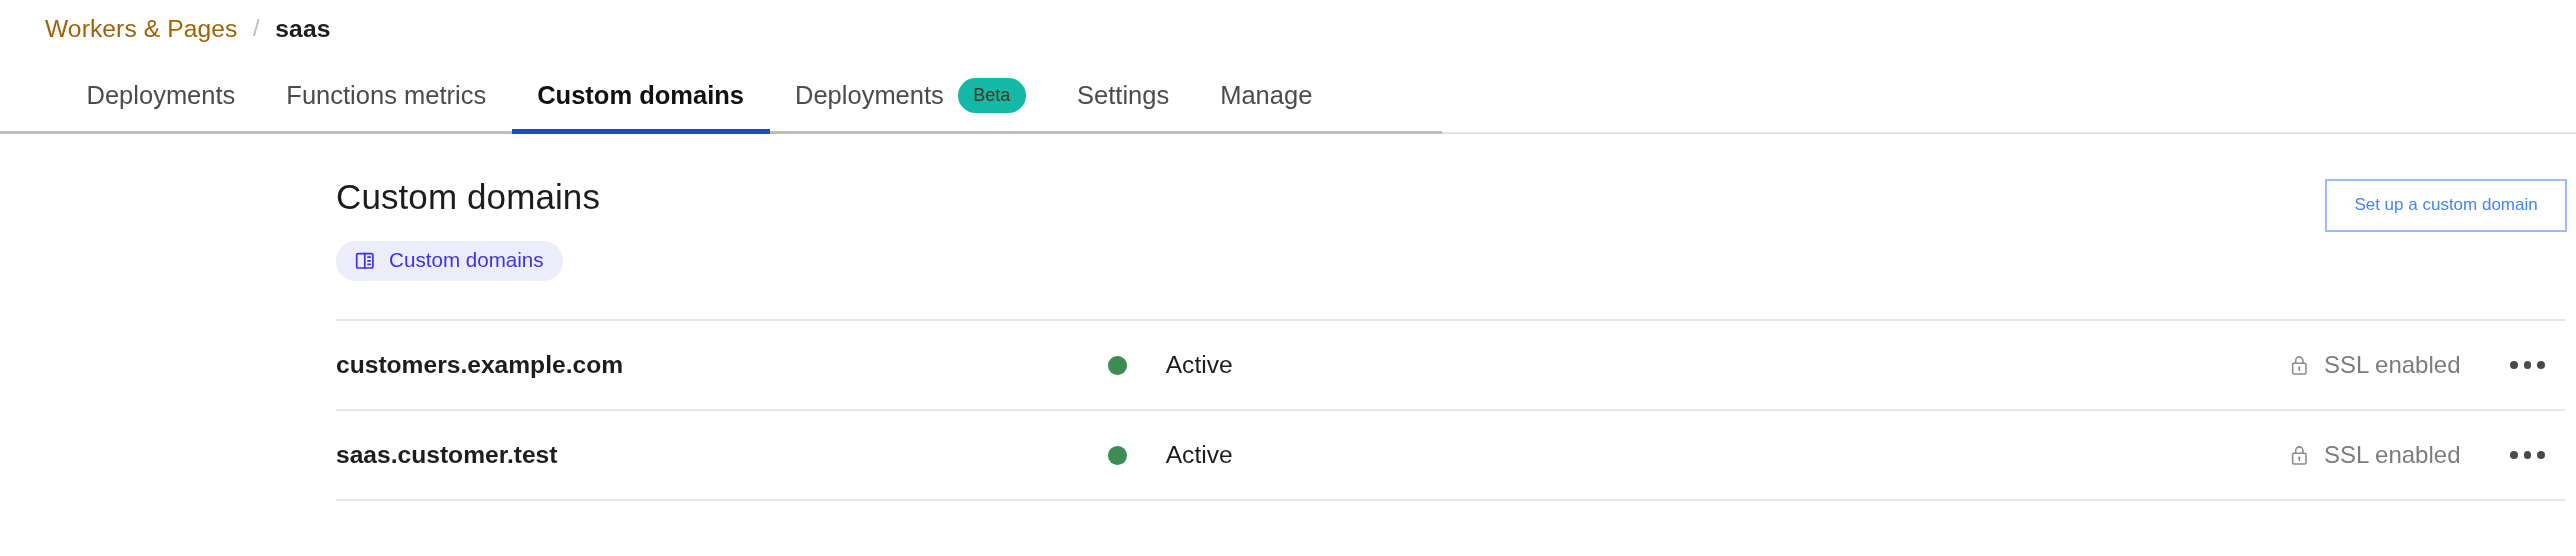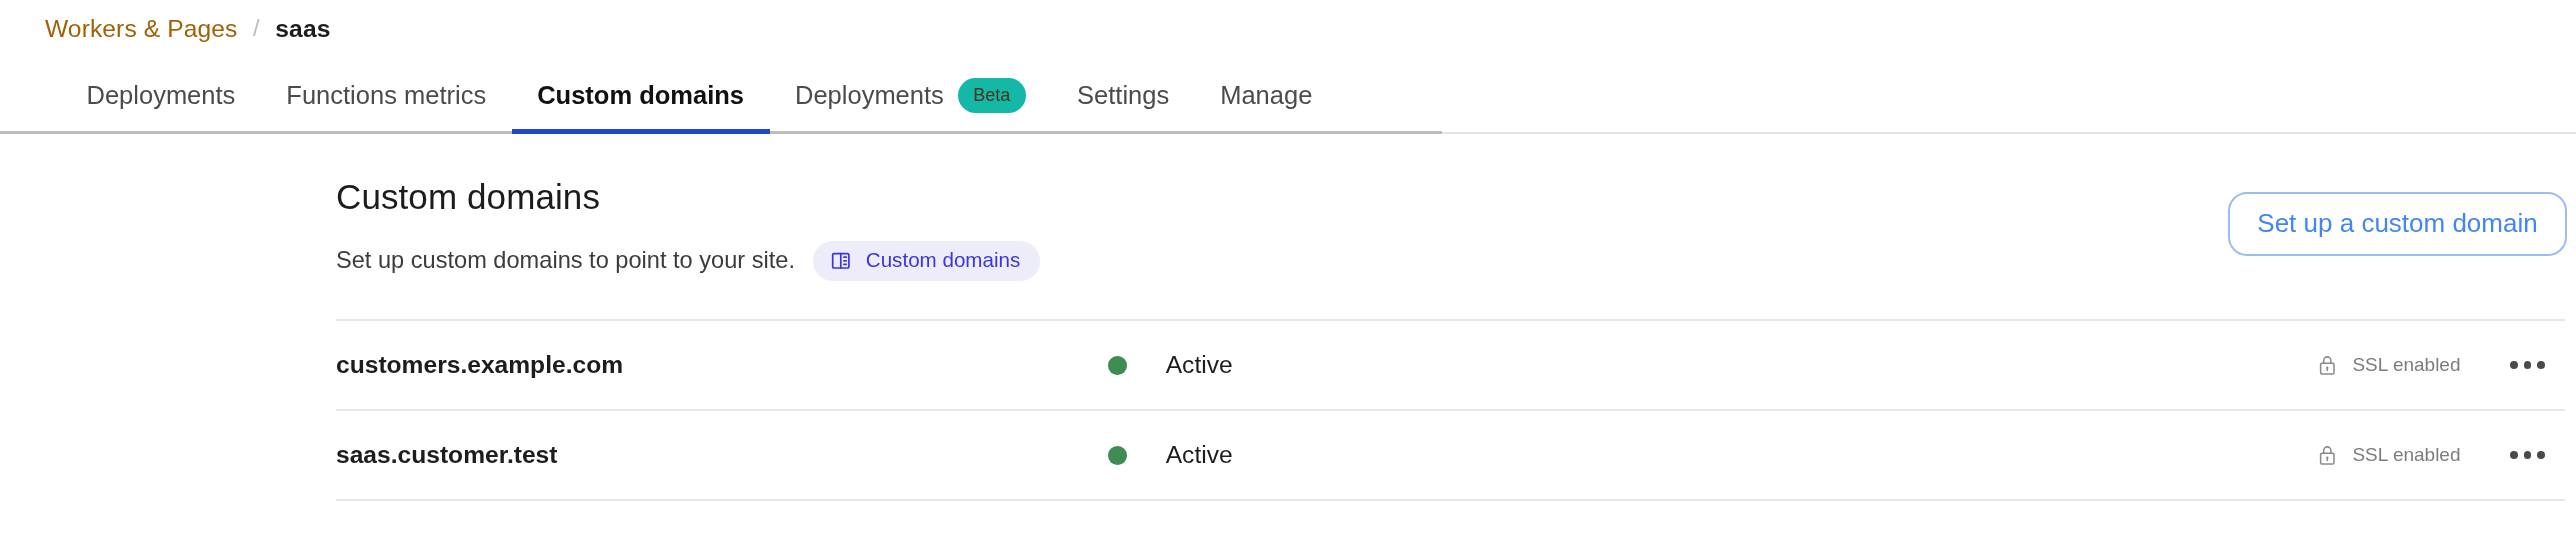--- a/index.html
+++ b/index.html
@@ -153,29 +153,29 @@
     cursor: pointer;
     white-space: nowrap;
   }
   .doc-pill svg { display: block; }
 
   .setup-btn {
     display: inline-flex;
     align-items: center;
     justify-content: center;
     border: 2px solid #9cbcf5;
-    border-radius: 19px;
+    border-radius: 0;
     background: #ffffff;
     color: #4285f4;
-    font-size: 26px;
+    font-size: 17px;
     font-family: "Liberation Sans", sans-serif;
     padding: 13.8px 27.5px 15.7px;
     cursor: pointer;
     white-space: nowrap;
-    margin-top: 15px;
+    margin-top: 2px;
   }
 
   
   .domain-table {
     margin-top: 38px;
     padding-right: 11px;
   }
   .divider {
     height: 2px;
     background: #e6e6e6;
@@ -209,21 +209,21 @@
   }
   .status-text {
     font-size: 24.6px;
     color: #1d1d1d;
   }
   .cell-ssl {
     display: flex;
     align-items: center;
     gap: 14.7px;
     color: #7c7c7c;
-    font-size: 19px;
+    font-size: 24px;
     white-space: nowrap;
   }
   .cell-ssl svg { display: block; }
   .row-menu {
     width: 75px;
     display: flex;
     align-items: center;
     justify-content: center;
     gap: 5.9px;
     cursor: pointer;
@@ -276,21 +276,20 @@
 </div>
 
 <div class="content">
 
   <div class="section-head">
 
     <div class="headtext">
       <h1 class="page-title">Custom domains</h1>
 
       <div class="subtitle-row">
-        <span class="subtitle">Set up custom domains to point to your site.</span>
 
         <a class="doc-pill" href="#">
           <span>
             <svg width="21.6" height="21.6" viewBox="0 0 24 24" fill="none" stroke="#3b34e3" stroke-width="1.9" stroke-linecap="round" stroke-linejoin="round">
               <rect x="3" y="4" width="18" height="16" rx="1.5"></rect>
               <line x1="12" y1="4" x2="12" y2="20"></line>
               <line x1="15.5" y1="8" x2="18" y2="8"></line>
               <line x1="15.5" y1="12" x2="18" y2="12"></line>
               <line x1="15.5" y1="16" x2="18" y2="16"></line>
             </svg>

